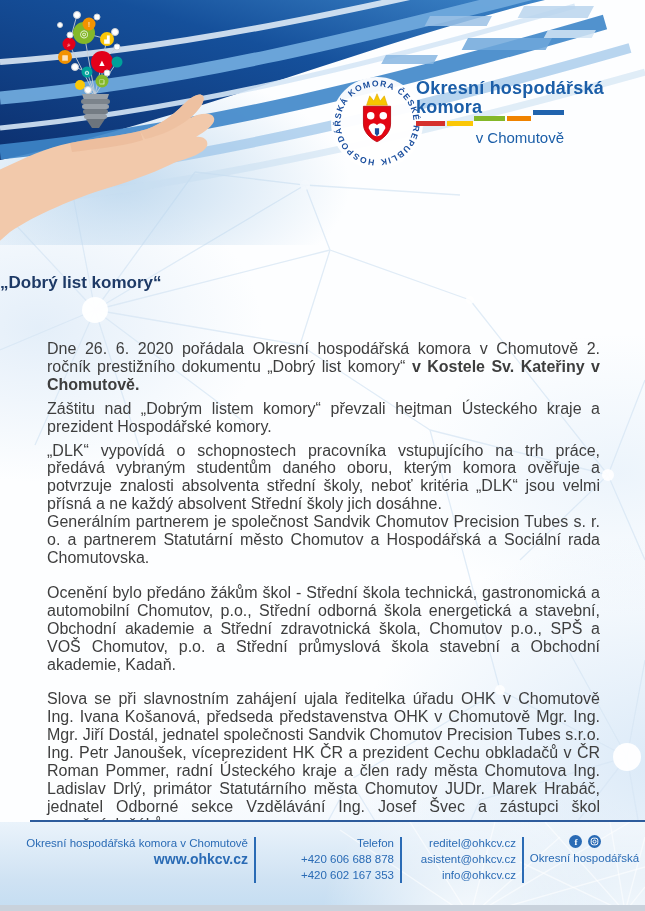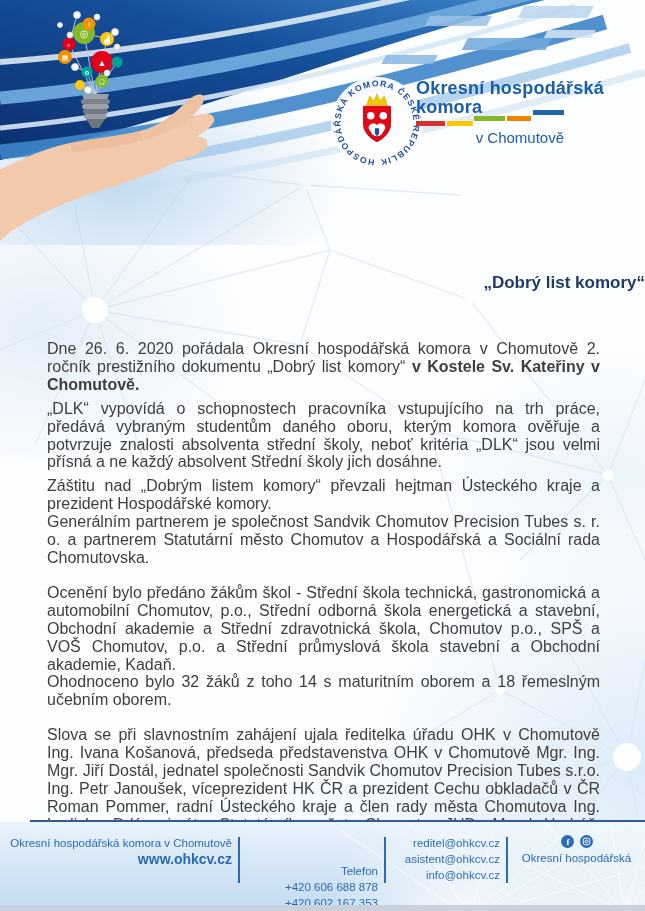--- a/index.html
+++ b/index.html
@@ -25,40 +25,40 @@
   .bars{position:absolute;left:0;top:34px;width:148px;height:18px;}
   .bars i{position:absolute;height:5px;display:block;}
   .bar-red{left:0;top:11px;width:29px;background:#D5312D;}
   .bar-yellow{left:31px;top:11px;width:26px;background:#FBC707;}
   .bar-green{left:58px;top:6px;width:31px;background:#84B829;}
   .bar-orange{left:91px;top:6px;width:24px;background:#F08300;}
   .bar-blue{left:117px;top:0;width:31px;background:#2164AE;}
   .logo-loc{position:absolute;left:0;top:53px;width:148px;text-align:right;font-size:15px;color:#1B5EA8;}
   
   .title{position:absolute;left:0;top:198px;width:645px;text-align:center;font-size:19px;font-weight:bold;color:#1E3A66;letter-spacing:.4px;z-index:2;}
-  .subtitle{position:absolute;left:0;top:273px;width:645px;text-align:right;font-size:17px;font-weight:bold;color:#1E3A66;z-index:2;}
+  .subtitle{position:absolute;left:0;top:273px;width:645px;text-align:left;font-size:17px;font-weight:bold;color:#1E3A66;z-index:2;}
   
   .content{position:absolute;left:47px;top:340px;width:553px;z-index:2;color:#3E3E3E;font-size:16px;line-height:17.9px;}
   .content p{margin:0;text-align:justify;}
   .mt-s{margin-top:6px !important;}
   .mt-b{margin-top:17px !important;}
   .sig{margin-top:9px;margin-left:auto;margin-right:98px;width:170px;text-align:center;line-height:18.5px;}
   
   .footer{position:absolute;left:0;top:820px;width:645px;height:91px;z-index:2;}
   .footer-rule{height:2px;background:#2E5C9C;margin-left:30px;}
   .footer-body{position:relative;height:83px;
     background:
       radial-gradient(circle at 72% 120%, rgba(255,255,255,.85), rgba(255,255,255,0) 30%),
       radial-gradient(circle at 98% 125%, rgba(255,255,255,.8), rgba(255,255,255,0) 28%),
       linear-gradient(180deg,#eaf3fb 0%,#cfe2f3 70%,#c6def2 100%);}
   .footer-rays{position:absolute;left:0;top:0;}
-  .footer-cols{position:relative;display:flex;padding-top:13px;color:#2A6BB5;font-size:11.5px;line-height:16px;}
+  .footer-cols{position:relative;display:flex;padding-top:13px;color:#2A6BB5;font-size:11.5px;line-height:16px;padding-left:16px;}
   .fcol{white-space:nowrap;}
   .fcol-1{width:238px;text-align:right;padding-right:6px;}
-  .fcol-2{width:144px;text-align:right;padding-right:6px;margin-top:28px;}
+  .fcol-2{width:144px;text-align:right;padding-right:6px;}
   .fcol-3{width:120px;text-align:right;padding-right:6px;}
   .fcol-4{flex:1;text-align:center;}
   .fdiv{width:2px;height:46px;background:#2A6BB5;margin-top:2px;}
   .fweb{font-weight:bold;font-size:14px;}
   .fsocial{display:flex;justify-content:center;gap:6px;margin-bottom:2px;}
   .bottom-strip{position:absolute;left:0;bottom:0;width:645px;height:6px;background:#c9d2dc;z-index:3;}
 </style>
 </head>
 <body>
 
@@ -198,25 +198,24 @@
         <i class="bar-blue"></i>
       </div>
       <div class="logo-loc">v Chomutově</div>
     </div>
   </div>
 
   <div class="subtitle">„Dobrý list komory“</div>
 
   <div class="content">
     <p><span>Dne 26. 6. 2020  pořádala Okresní hospodářská komora v Chomutově  2. ročník prestižního dokumentu  „Dobrý list komory“  </span><b>v Kostele Sv. Kateřiny v Chomutově.</b></p>
+    <p class="mt-s">Záštitu nad „Dobrým listem komory“ převzali hejtman Ústeckého kraje a prezident Hospodářské komory.</p>
     <p class="mt-s">„DLK“ vypovídá o schopnostech pracovníka vstupujícího na trh práce, předává vybraným studentům daného oboru, kterým komora ověřuje a potvrzuje znalosti absolventa střední školy, neboť kritéria „DLK“ jsou velmi přísná a ne každý absolvent Střední školy jich dosáhne.</p>
-    <p class="mt-s">Záštitu nad „Dobrým listem komory“ převzali hejtman Ústeckého kraje a prezident Hospodářské komory.</p>
     <p>Generálním partnerem je společnost Sandvik Chomutov Precision Tubes s. r. o. a partnerem Statutární město Chomutov a Hospodářská a Sociální rada Chomutovska.</p>
     <p class="mt-b">Ocenění bylo předáno žákům škol - Střední škola technická, gastronomická a automobilní Chomutov, p.o., Střední odborná škola energetická a stavební, Obchodní akademie a Střední zdravotnická škola, Chomutov p.o.,  SPŠ a VOŠ Chomutov, p.o.  a Střední průmyslová škola stavební a Obchodní akademie, Kadaň.</p>
-    <p>Ohodnoceno bylo 32 žáků z toho 14 s maturitním oborem a 18 řemeslným učebním oborem.</p>
     <p class="mt-b">Slova se při slavnostním zahájení ujala ředitelka úřadu OHK v Chomutově Ing. Ivana Košanová, předseda představenstva OHK v Chomutově Mgr. Ing. Mgr. Jiří Dostál, jednatel společnosti Sandvik Chomutov Precision Tubes s.r.o. Ing. Petr Janoušek, víceprezident HK ČR a prezident Cechu obkladačů v ČR Roman Pommer, radní Ústeckého kraje a člen rady města Chomutova Ing. Ladislav Drlý, primátor Statutárního města Chomutov JUDr. Marek Hrabáč, jednatel Odborné sekce Vzdělávání Ing. Josef Švec a zástupci škol oceněných žáků.</p>
     <p class="mt-b">Děkujeme žákům partnerům za spolupráci.</p>
     <div class="sig">
       <div>Ing. Ivana Košanová</div>
       <div>ředitelka úřadu</div>
     </div>
   </div>
 
   <div class="footer">
     <div class="footer-rule"></div>

